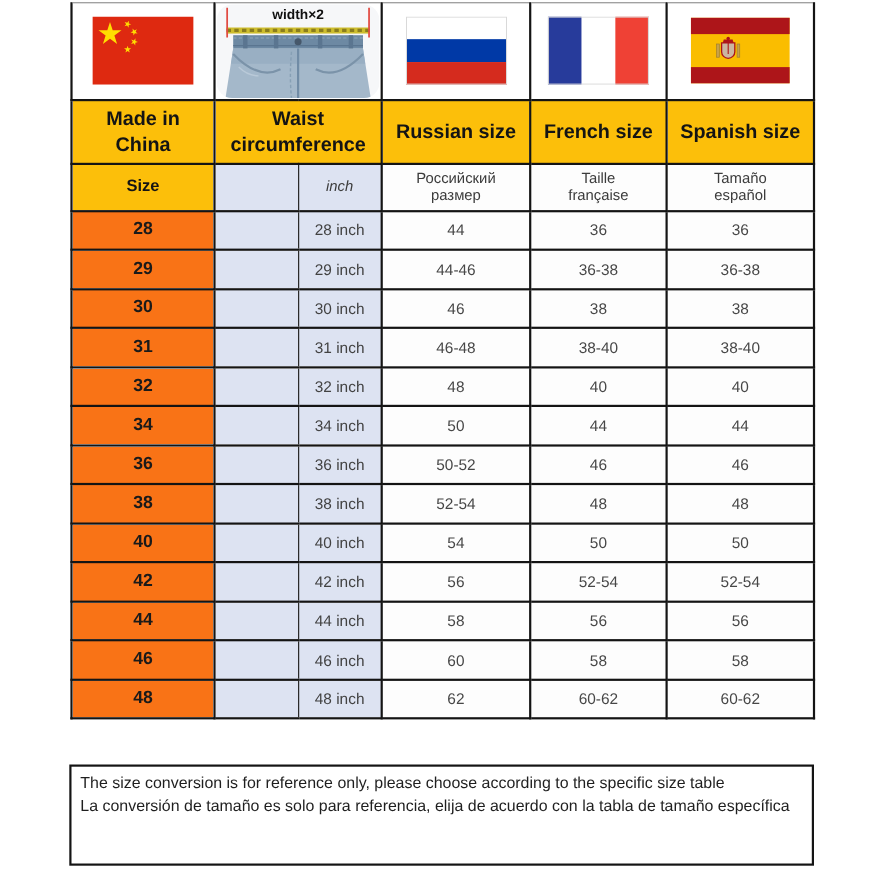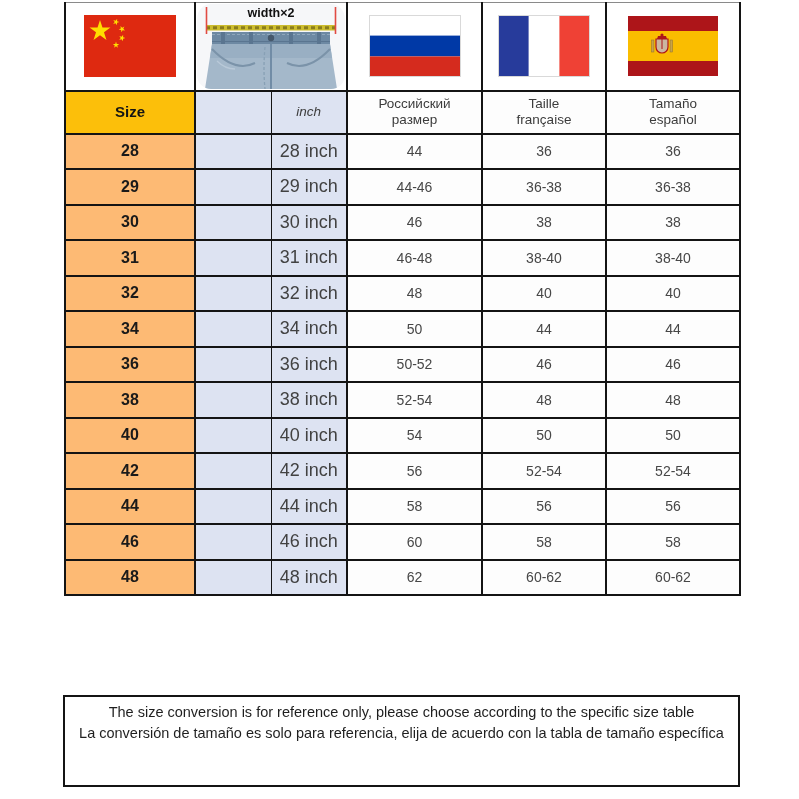--- a/index.html
+++ b/index.html
@@ -49,37 +49,36 @@
   }
 
   
   tr.sub-row td { height: 43px; font-size: 13.5px; color: #3c3c3c; background: #fdfdfd; padding: 1px 18px; line-height: 1.15; }
   tr.sub-row td.y { background: #fcbf0a; color: #141414; font-weight: bold; font-size: 15px; }
   tr.sub-row td.b { background: #dde3f2; border-left-width: 1px; font-style: italic; }
   tr.sub-row td.b-first { background: #dde3f2; border-right-width: 1px; }
 
   
   tbody.rows td { height: 35.5px; font-size: 14px; color: #474747; background: #fdfdfd; }
-  tbody.rows td.c-size { background: #fdba74; color: #1a1a1a; font-weight: bold; font-size: 16px; text-align: center; }
+  tbody.rows td.c-size { background: #f97316; color: #1a1a1a; font-weight: bold; font-size: 16px; text-align: center; }
   tbody.rows td.c-blank { background: #dde3f2; border-right-width: 1px; }
-  tbody.rows td.c-inch { background: #dde3f2; color: #424242; font-size: 18px; border-left-width: 1px; }
+  tbody.rows td.c-inch { background: #dde3f2; color: #424242; font-size: 14px; border-left-width: 1px; }
 
   
   .footer-note {
     position: absolute;
     left: 63px;
     top: 695px;
     width: 677px;
     min-height: 92px;
     border: 2px solid #141414;
     background: #ffffff;
     color: #1f1f1f;
     font-size: 14.5px;
     line-height: 1.48;
-    text-align: center;
     padding: 5px 8px;
   }
 </style>
 </head>
 <body>
 
 <div class="sheet">
 
   <table class="size-table">
     <colgroup>
@@ -166,20 +165,27 @@
               <circle cx="0" cy="-11" r="1.6" fill="#ad1519"></circle>
               <path d="M-6,-7 h12 v8 a6,6 0 0 1 -12,0 z" fill="#cbb6a0" stroke="#ad1519" stroke-width="1.2"></path>
               <line x1="0" y1="-7" x2="0" y2="3" stroke="#ad1519" stroke-width="1"></line>
               <rect x="-10.5" y="-6" width="2.4" height="12" fill="#c8a24a" stroke="#9a7b30" stroke-width="0.6"></rect>
               <rect x="8.1" y="-6" width="2.4" height="12" fill="#c8a24a" stroke="#9a7b30" stroke-width="0.6"></rect>
             </g>
           </svg>
         </td>
       </tr>
 
+      <tr class="title-row">
+        <td>Made in China</td>
+        <td colspan="2">Waist circumference</td>
+        <td>Russian size</td>
+        <td>French size</td>
+        <td>Spanish size</td>
+      </tr>
 
       <tr class="sub-row">
         <td class="y">Size</td>
         <td class="b-first"></td>
         <td class="b">inch</td>
         <td>Российский размер</td>
         <td>Taille française</td>
         <td>Tamaño español</td>
       </tr>
     </thead>

